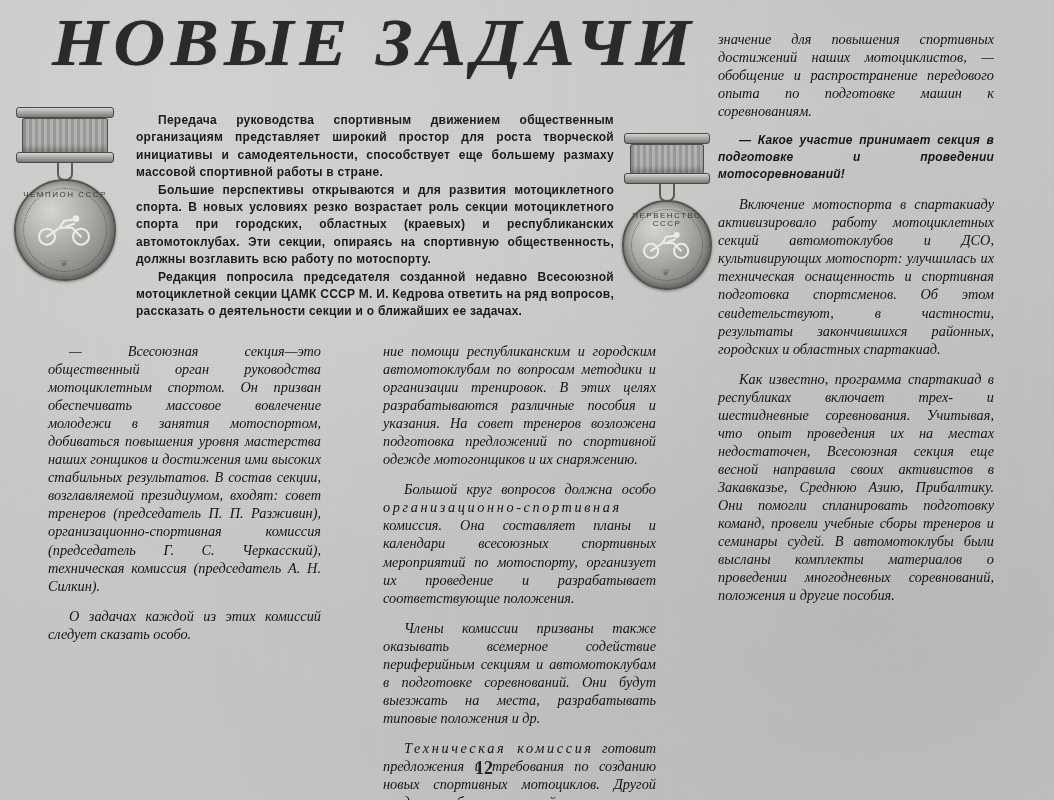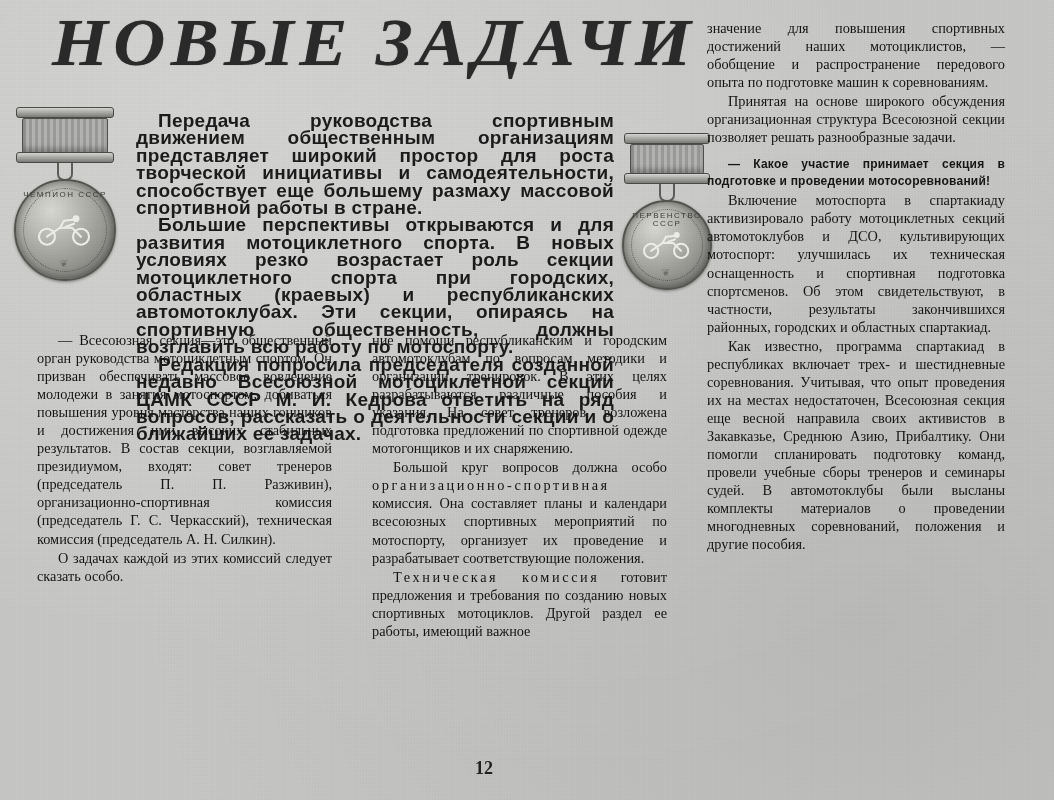--- a/index.html
+++ b/index.html
@@ -135,21 +135,21 @@
   #medal-right .bar { width: 84px; }
 
   
   .intro {
     position: absolute;
     left: 136px;
     top: 112px;
     width: 478px;
     font-family: "Liberation Sans", "DejaVu Sans", sans-serif;
     font-weight: 700;
-    font-size: 19px;
+    font-size: 12px;
     line-height: 17.4px;
     text-align: justify;
     text-align-last: left;
     letter-spacing: .25px;
     color: #1b1b1b;
   }
   .intro p { margin: 0; text-indent: 22px; }
 
   
   .col {
@@ -158,21 +158,21 @@
     font-size: 14.3px;
     line-height: 18.05px;
     text-align: justify;
     text-align-last: left;
     color: #141414;
   }
   #col-1 { left: 36px;  width: 297px; }
   #col-2 { left: 371px; width: 297px; }
   #col-3 { left: 706px; width: 300px; top: 18px; height: 752px; }
 
-  .col p { margin: 1px; text-indent: 21px; }
+  .col p { margin: 12px; text-indent: 21px; font-style: italic; }
   .col p.no-indent { text-indent: 0; }
 
   .q {
     font-family: "Liberation Sans", "DejaVu Sans", sans-serif;
     font-weight: 700;
     font-size: 12px;
     line-height: 17px;
     letter-spacing: .2px;
     text-align: justify;
     text-align-last: left;
@@ -252,26 +252,26 @@
   </div>
 
   <div class="col" id="col-1">
     <p>— Всесоюзная секция—это общественный орган руководства мотоциклетным спортом. Он призван обеспечивать массовое вовлечение молодежи в занятия мотоспортом, добиваться повышения уровня мастерства наших гонщиков и достижения ими высоких стабильных результатов. В состав секции, возглавляемой президиумом, входят: совет тренеров (председатель П. П. Разживин), организационно-спортивная комиссия (председатель Г. С. Черкасский), техническая комиссия (председатель А. Н. Силкин).</p>
     <p>О задачах каждой из этих комиссий следует сказать особо.</p>
   </div>
 
   <div class="col" id="col-2">
     <p class="no-indent">ние помощи республиканским и городским автомотоклубам по вопросам методики и организации тренировок. В этих целях разрабатываются различные пособия и указания. На совет тренеров возложена подготовка предложений по спортивной одежде мотогонщиков и их снаряжению.</p>
     <p><span>Большой круг вопросов должна особо </span><span class="spaced">организационно-спортивная</span><span> комиссия. Она составляет планы и календари всесоюзных спортивных мероприятий по мотоспорту, организует их проведение и разрабатывает соответствующие положения.</span></p>
+    <p>Члены комиссии призваны также оказывать всемерное содействие периферийным секциям и автомотоклубам в подготовке соревнований. Они будут выезжать на места, разрабатывать типовые положения и др.</p>
     <p><span class="spaced">Техническая комиссия</span><span> готовит предложения и требования по созданию новых спортивных мотоциклов. Другой раздел ее работы, имеющий важное</span></p>
   </div>
 
   <div class="col" id="col-3">
     <p class="no-indent">значение для повышения спортивных достижений наших мотоциклистов, — обобщение и распространение передового опыта по подготовке машин к соревнованиям.</p>
-    <p>Принятая на основе широкого обсуждения организационная структура Всесоюзной секции позволяет решать разнообразные задачи.</p>
     <p class="q" style="margin-top:10px">— Какое участие принимает секция в подготовке и проведении мотосоревнований!</p>
     <p>Включение мотоспорта в спартакиаду активизировало работу мотоциклетных секций автомотоклубов и ДСО, культивирующих мотоспорт: улучшилась их техническая оснащенность и спортивная подготовка спортсменов. Об этом свидетельствуют, в частности, результаты закончившихся районных, городских и областных спартакиад.</p>
     <p>Как известно, программа спартакиад в республиках включает трех- и шестидневные соревнования. Учитывая, что опыт проведения их на местах недостаточен, Всесоюзная секция еще весной направила своих активистов в Закавказье, Среднюю Азию, Прибалтику. Они помогли спланировать подготовку команд, провели учебные сборы тренеров и семинары судей. В автомотоклубы были высланы комплекты материалов о проведении многодневных соревнований, положения и другие пособия.</p>
   </div>
 
   <div class="folio"><span>12</span></div>
 
   <div class="grain"></div>
 </div>
 

